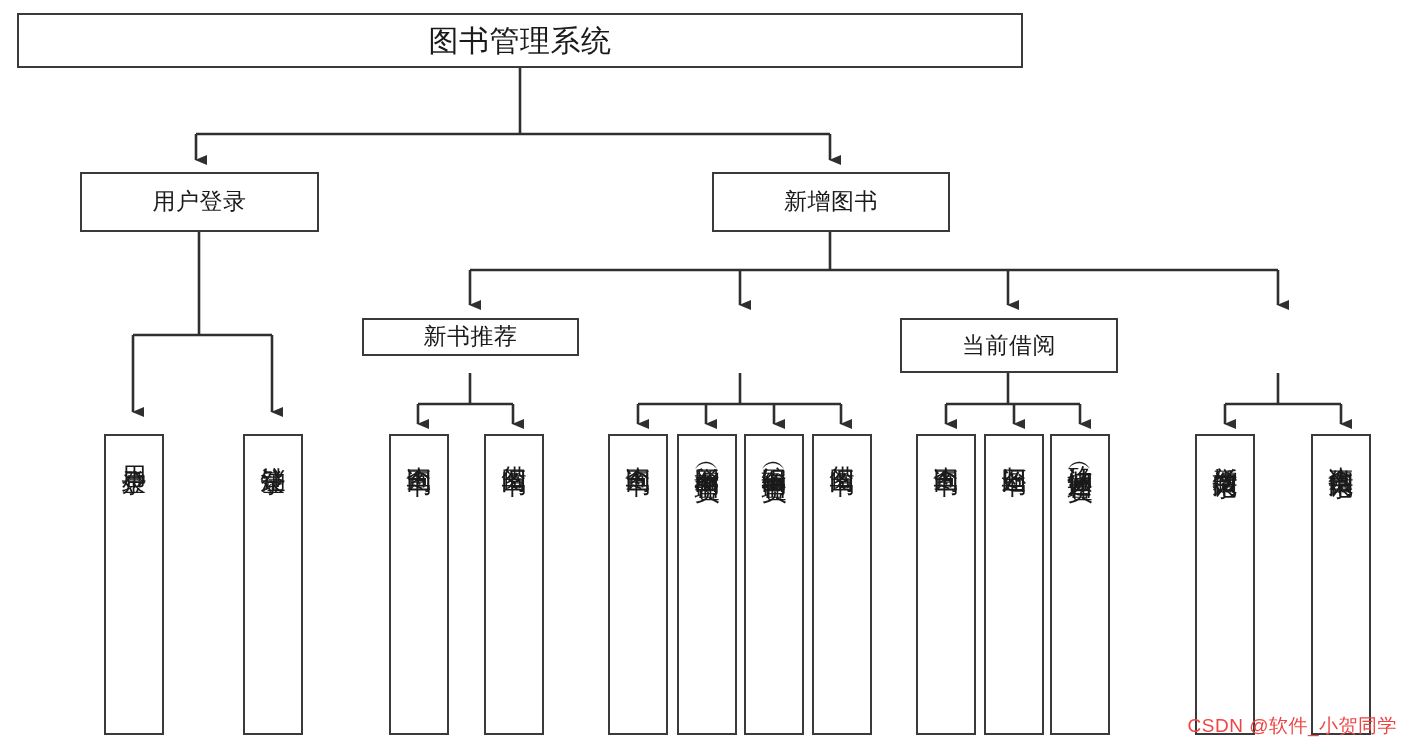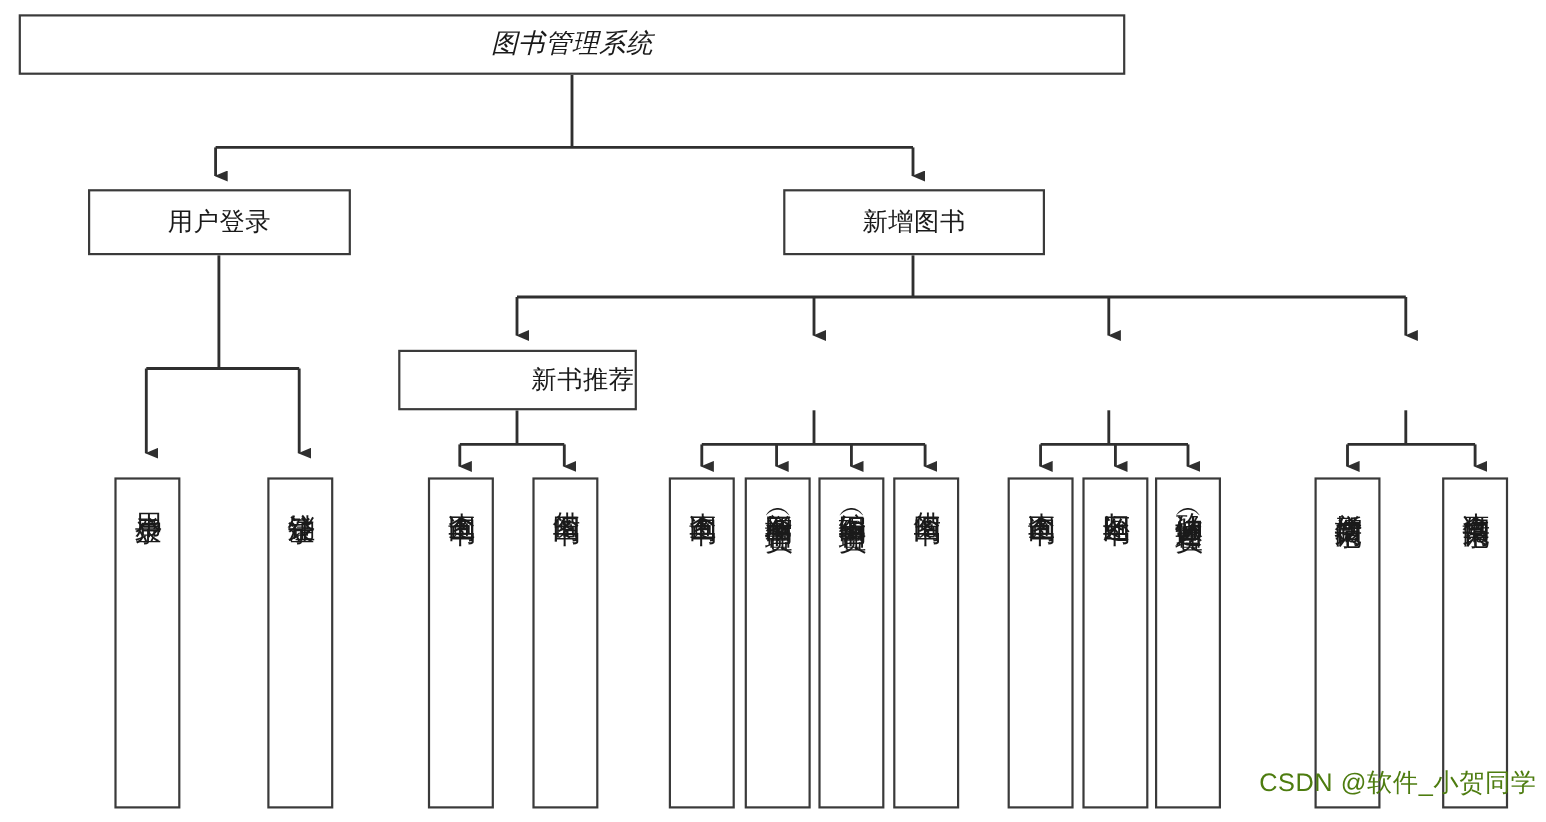--- a/index.html
+++ b/index.html
@@ -50,27 +50,27 @@
     align-items: flex-start;
     padding-top: 10px;
   }
   .node.vertical .node-label {
     writing-mode: vertical-rl;
     text-orientation: upright;
     font-size: 25px;
     letter-spacing: 2px;
     line-height: 1;
   }
-  .node.root .node-label { font-size: 24px; font-style: italic; }
+  .node.root .node-label { font-size: 30px; }
   .watermark {
     position: absolute;
     right: 8px;
-    bottom: 20px;
-    font-size: 23px;
-    color: #4d7c0f;
+    bottom: 8px;
+    font-size: 19px;
+    color: #ef4444;
     white-space: nowrap;
     letter-spacing: 0.5px;
   }
 </style>
 </head>
 <body>
 
 <div id="canvas">
 
   <svg class="connectors" viewBox="0 0 1405 747" xmlns="http://www.w3.org/2000/svg">
@@ -132,25 +132,28 @@
   </div>
 
   <div class="node horizontal" style="left:80px; top:172px; width:239px; height:60px;">
     <span class="node-label">用户登录</span>
   </div>
 
   <div class="node horizontal" style="left:712px; top:172px; width:238px; height:60px;">
     <span class="node-label">新增图书</span>
   </div>
 
-  <div class="node horizontal" style="left:362px; top:318px; width:217px; height:55px;justify-content:flex-end;">
+  <div class="node horizontal" style="left:362px; top:318px; width:217px; height:38px;">
     <span class="node-label">新书推荐</span>
   </div>
 
 
+  <div class="node horizontal" style="left:900px; top:318px; width:218px; height:55px;">
+    <span class="node-label">当前借阅</span>
+  </div>
 
 
   <div class="node vertical" style="left:104px; top:434px; width:60px; height:301px;">
     <span class="node-label">用户登录</span>
   </div>
 
   <div class="node vertical" style="left:243px; top:434px; width:60px; height:301px;">
     <span class="node-label">注销登录</span>
   </div>
 

